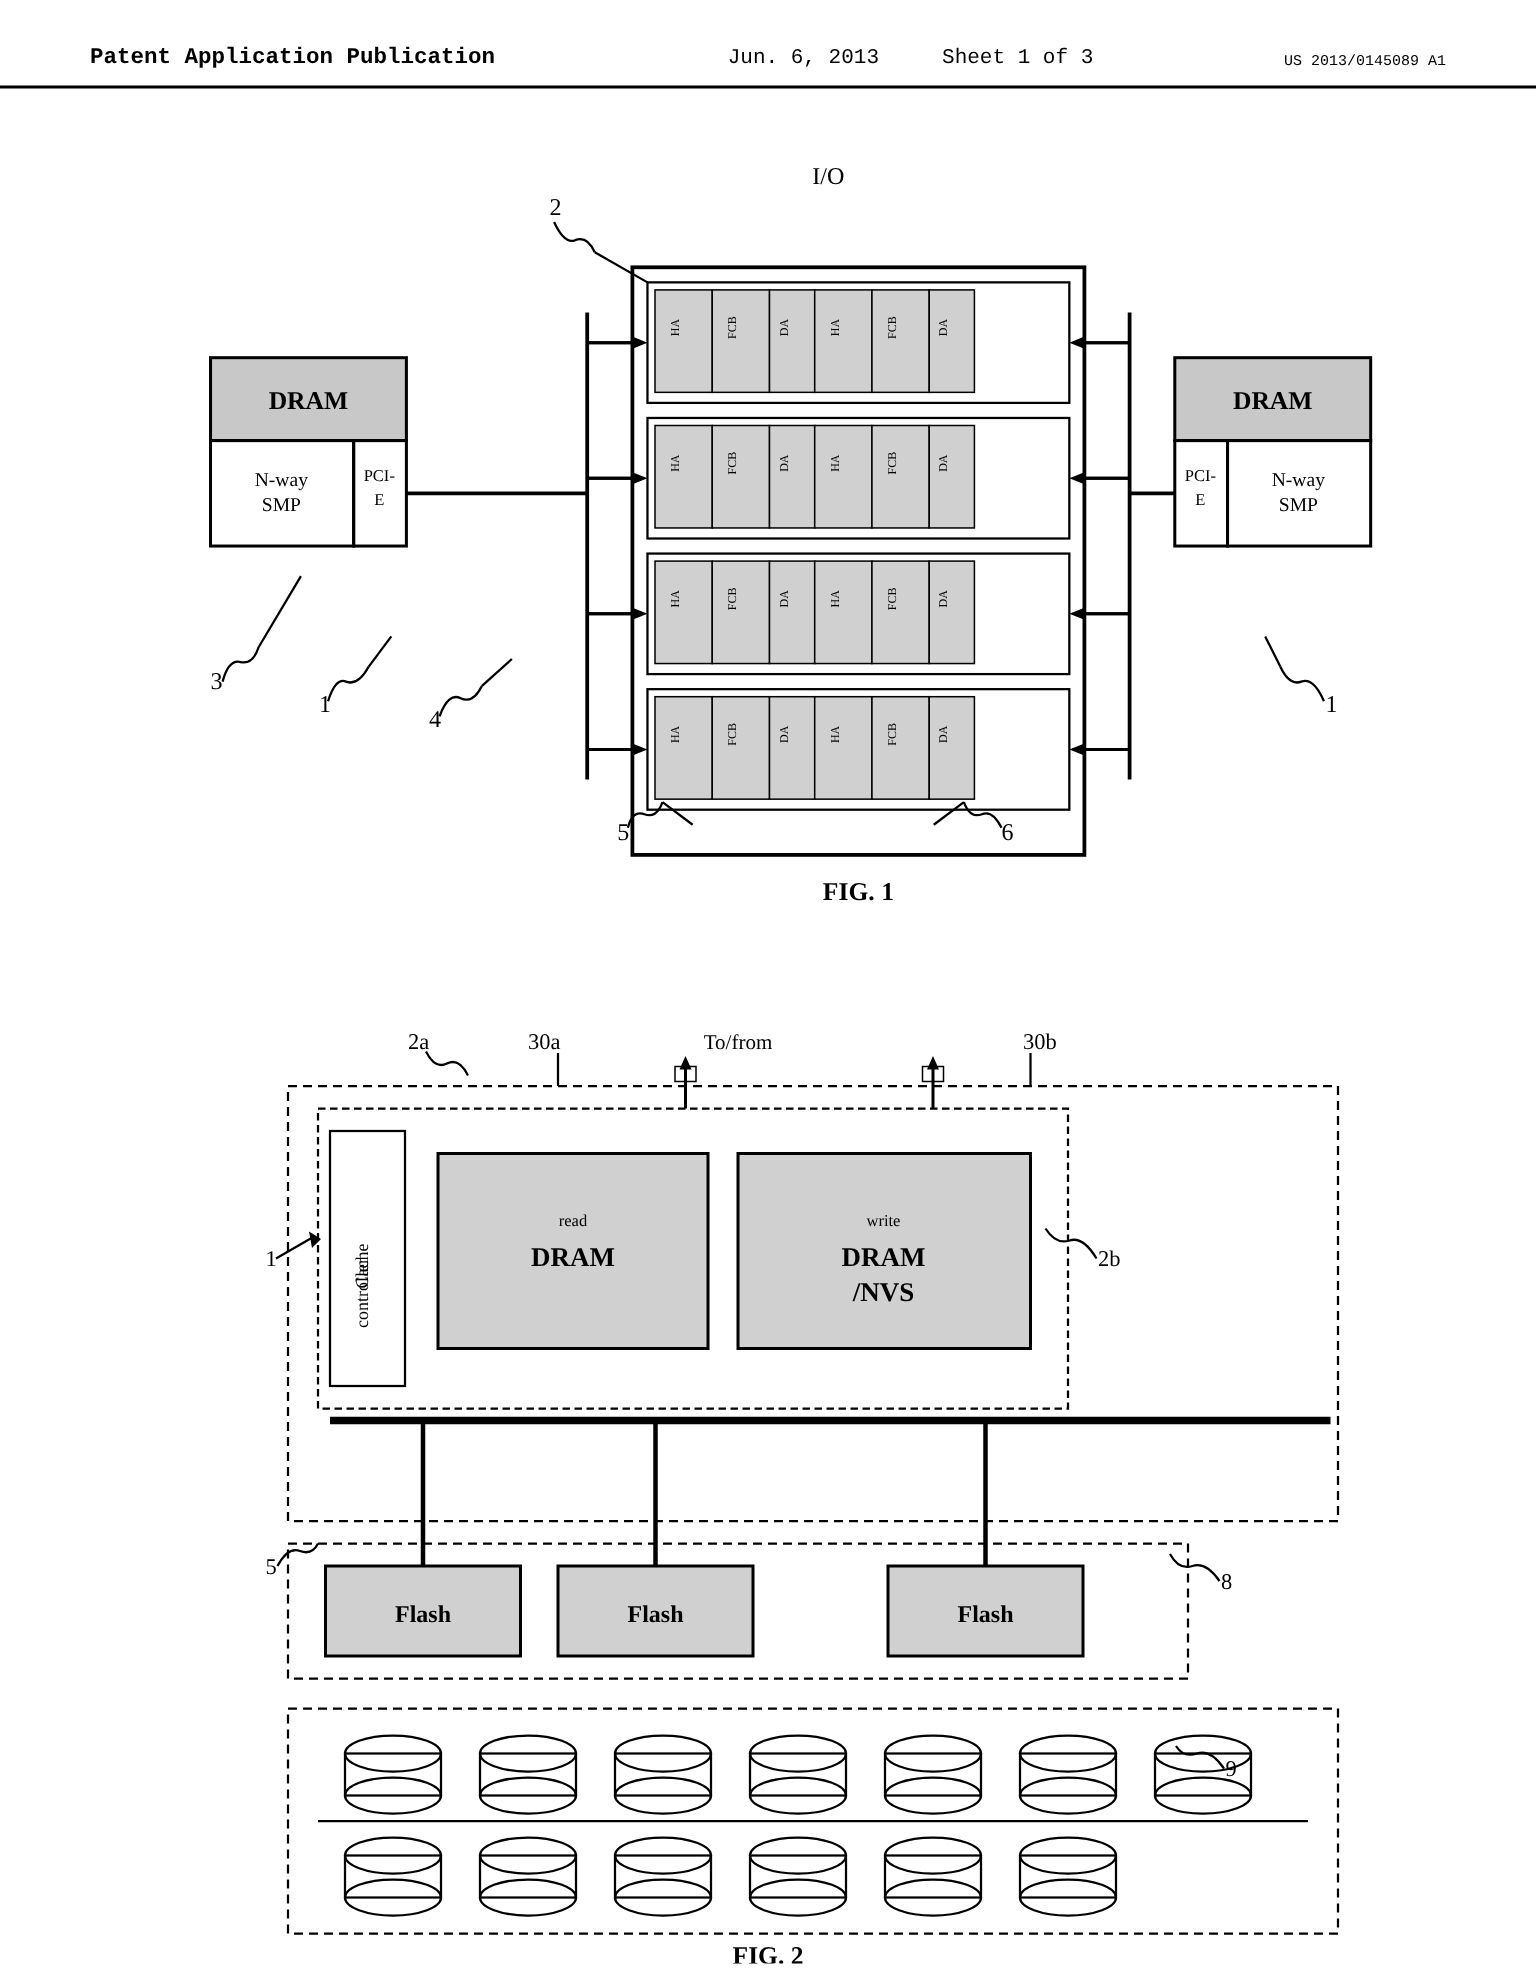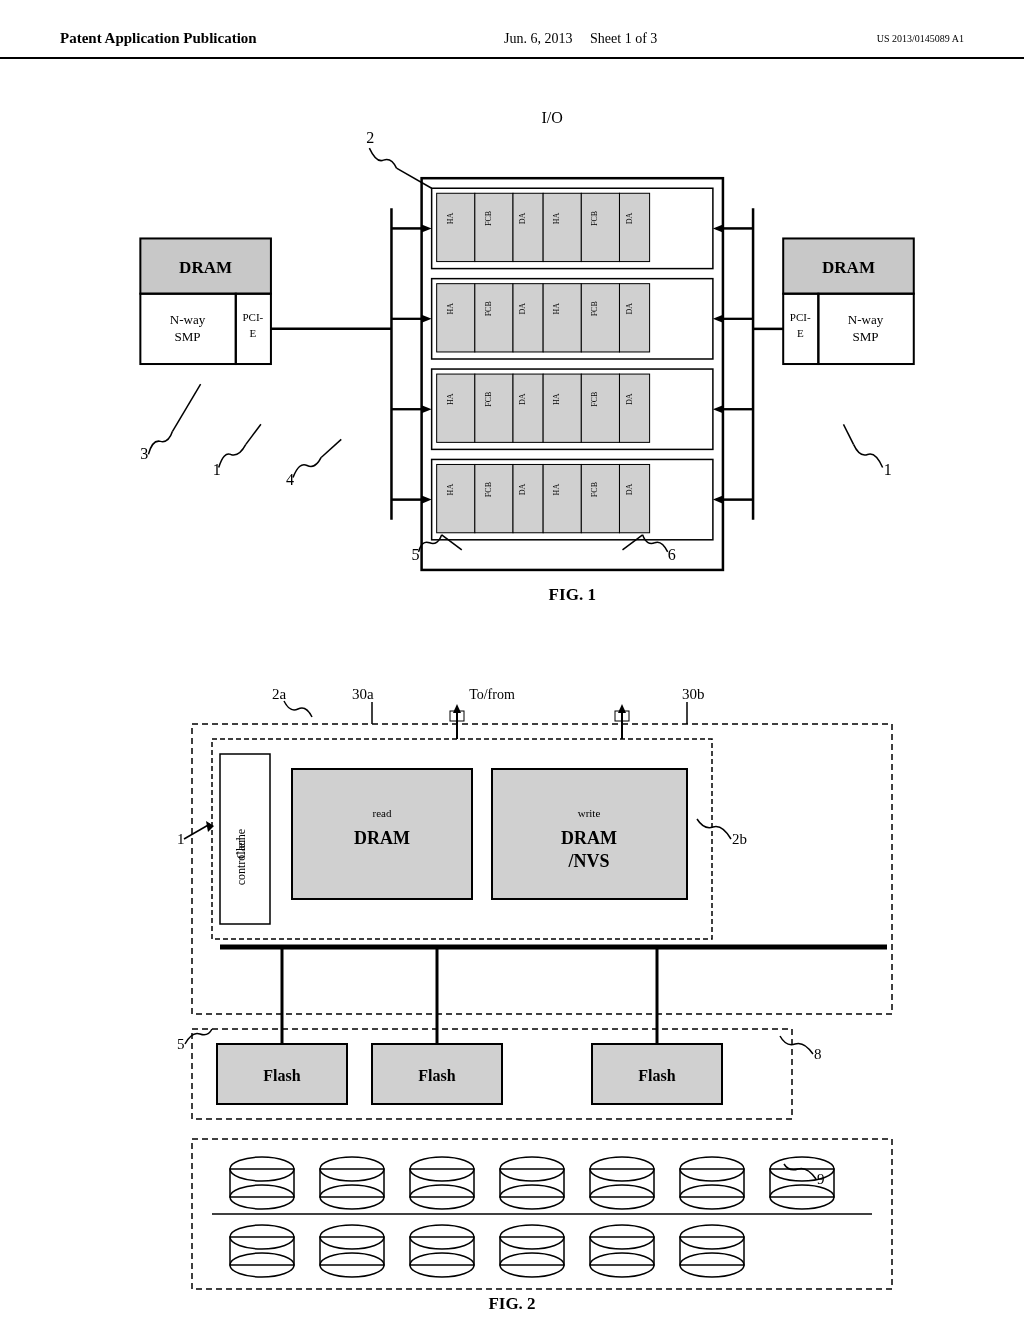--- a/index.html
+++ b/index.html
@@ -9,23 +9,24 @@
       width: 1024px;
       min-height: 1320px;
       position: relative;
       overflow-x: hidden;
     }
 
     
     .header {
       display: flex;
       justify-content: space-between;
-      align-items: center;
+      align-items: flex-end;
       padding: 30px 60px 10px 60px;
       border-bottom: 2px solid #000;
+      font-family: Liberation Mono, monospace;
     }
     .header-left {
       font-weight: bold;
       font-size: 15px;
     }
     .header-center {
       font-size: 14px;
       text-align: center;
       margin-left: 28px;
     }

